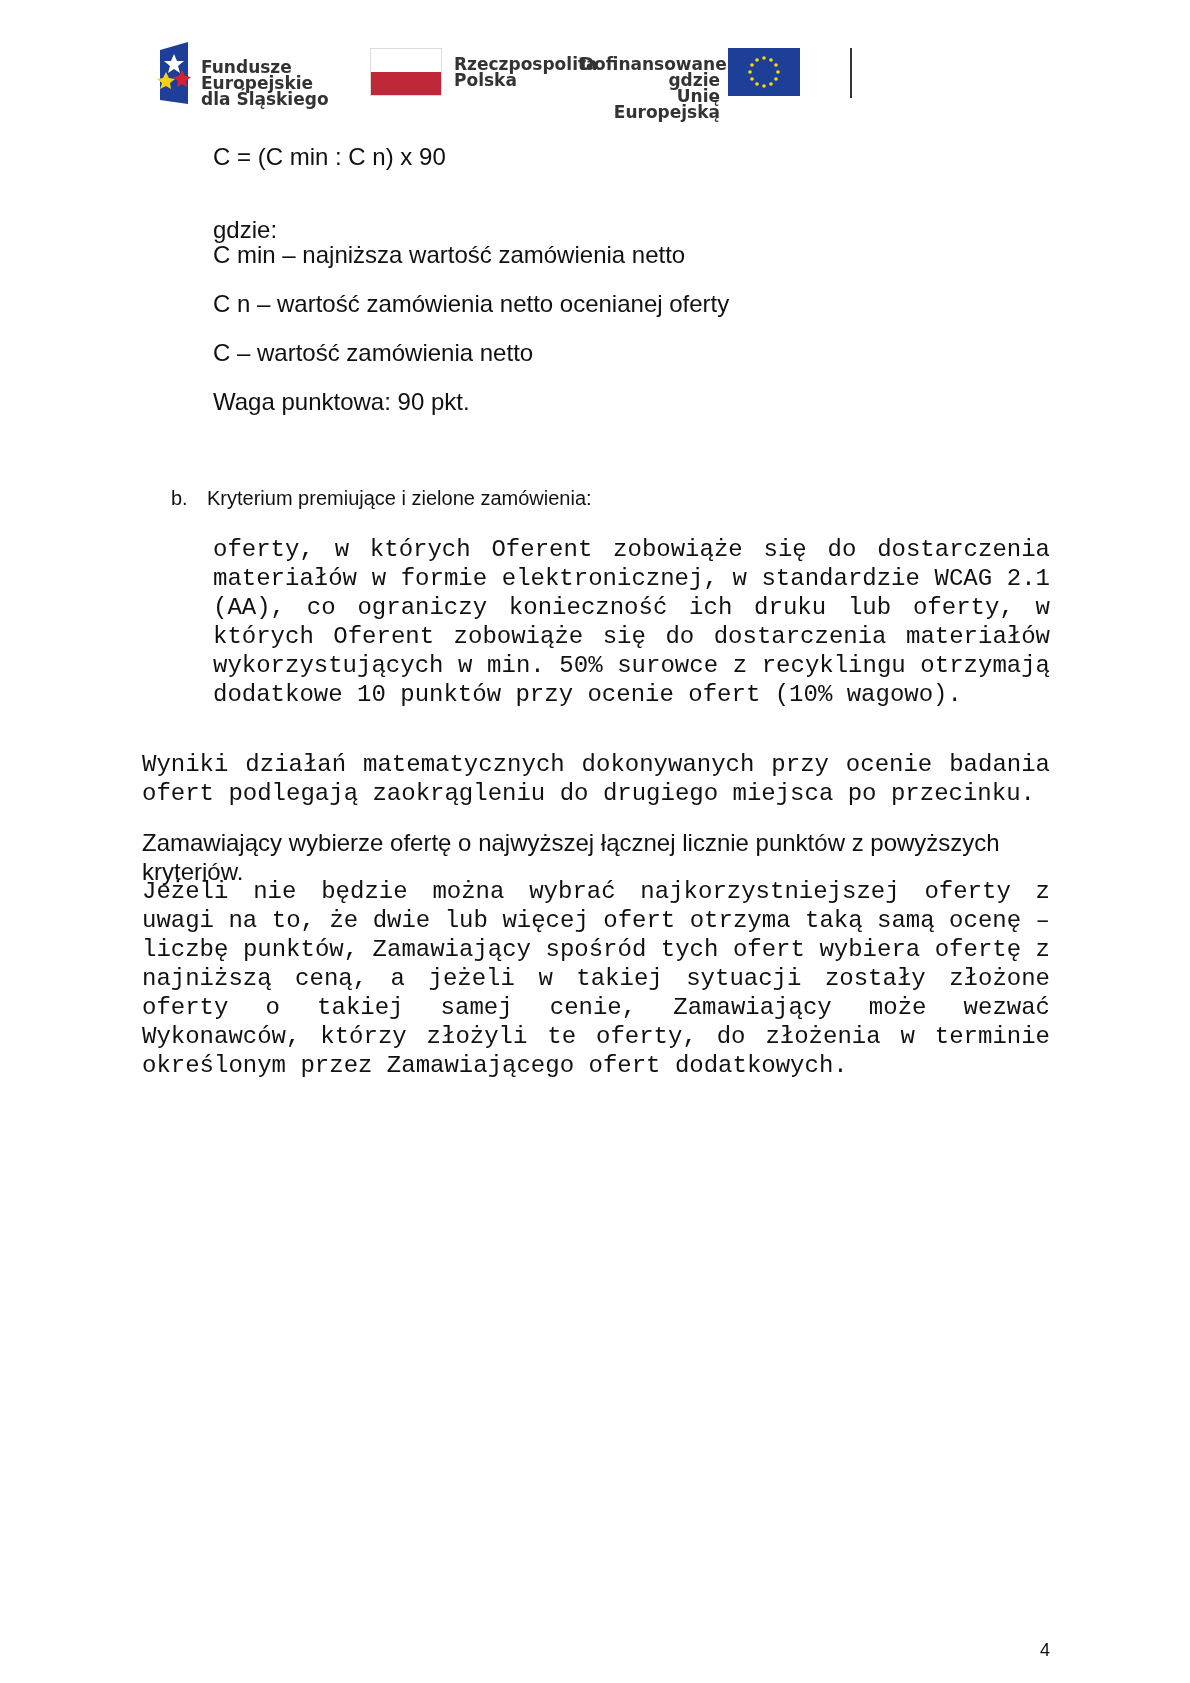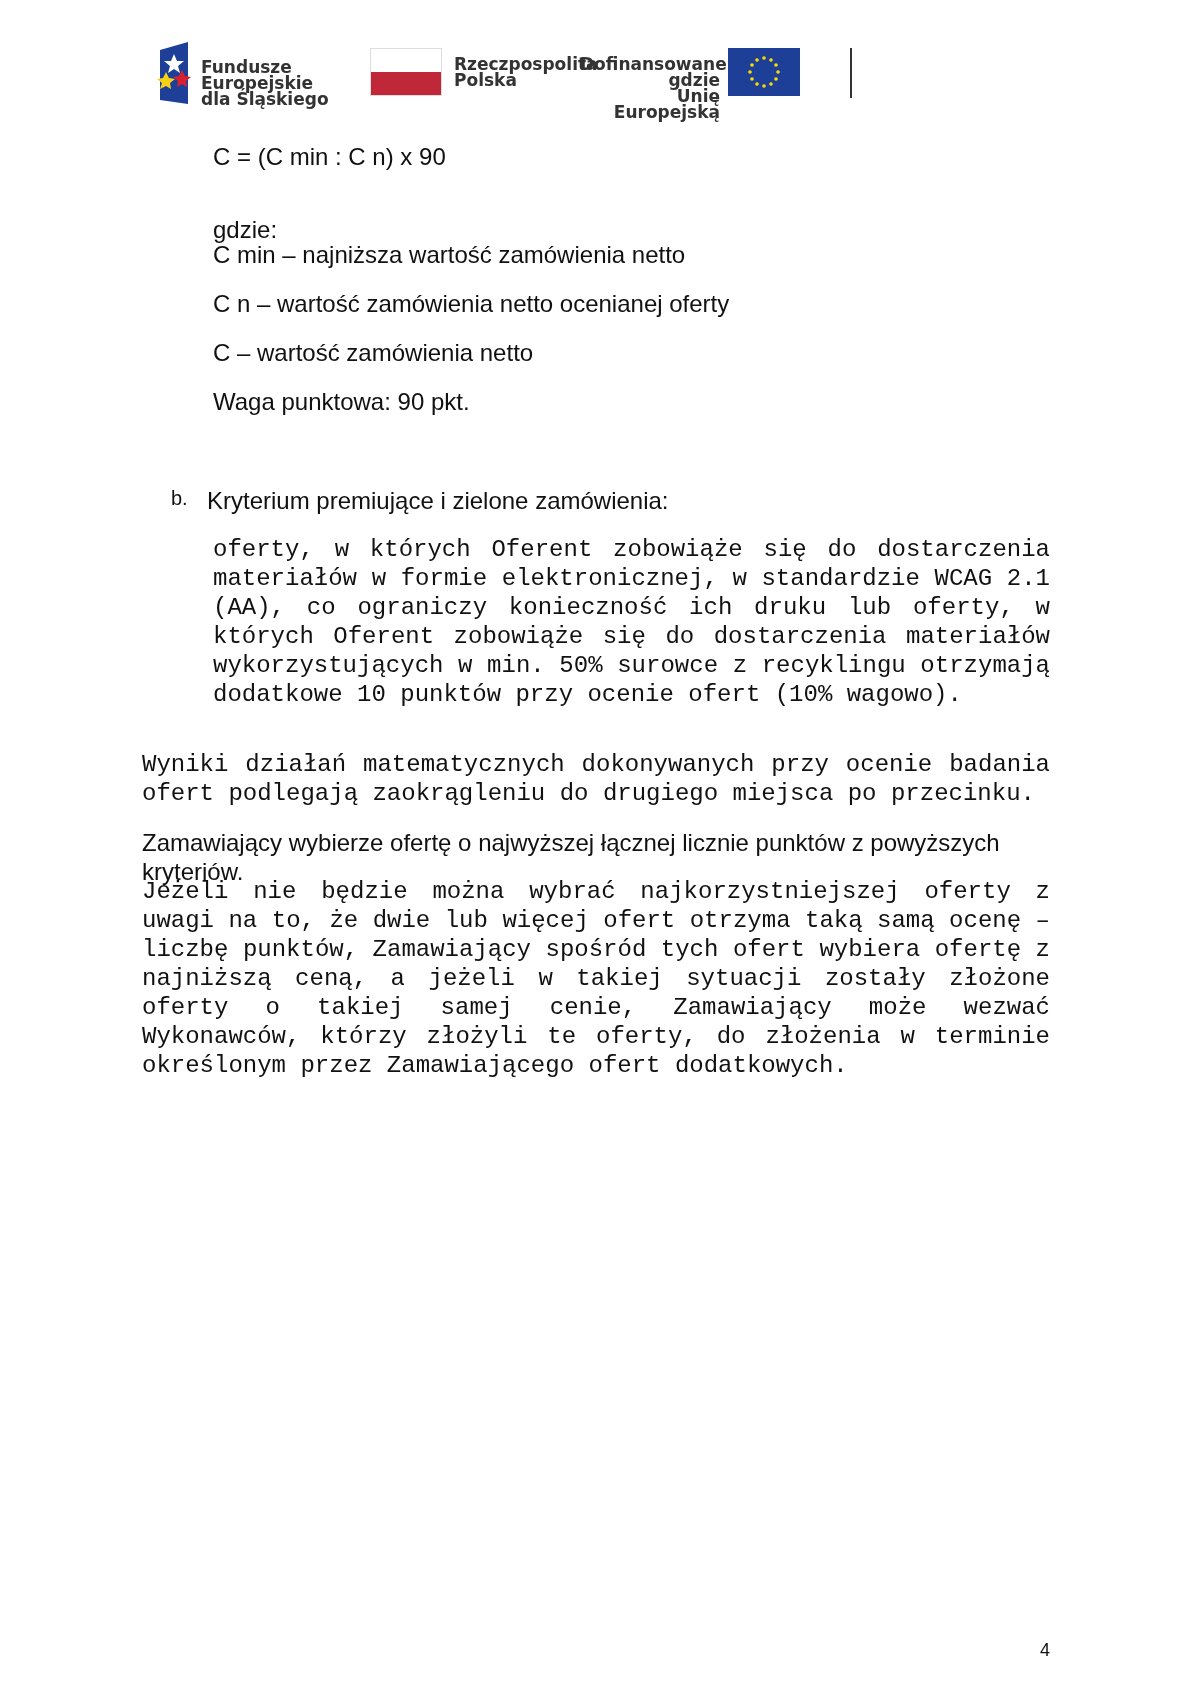--- a/index.html
+++ b/index.html
@@ -29,21 +29,21 @@
   .sl-logo { left: 745px; top: 5px; width: 160px; height: 60px; }
   .sl-shield { position: absolute; left: 0; top: 0; width: 44px; height: 52px; }
   .sl-text { position: absolute; left: 55px; top: 8px; color: #2d6aa6; font-weight: normal; font-family: "DejaVu Serif", serif; font-size: 13px; }
 
   .content { position: absolute; left: 0; top: 0; width: 1190px; }
   .p { position: absolute; font-size: 24px; line-height: 29px; }
   .indent { left: 213px; }
   .just { text-align: justify; text-align-last: left; font-family: Liberation Mono, monospace; }
 
   .list-marker { position: absolute; left: 171px; font-size: 20px; }
-  .list-label { position: absolute; left: 207px; font-size: 24px; }
+  .list-label { position: absolute; left: 207px; font-size: 20px; }
 
   .page-number { position: absolute; left: 1040px; top: 1640px; font-size: 18px; }
 </style>
 </head>
 <body>
 
 <div class="header">
   <div class="logo fe-logo">
     <svg class="fe-mark" viewBox="0 0 36 62">
       <polygon points="4,8 32,0 32,62 4,58" fill="#1d3f97"></polygon>

